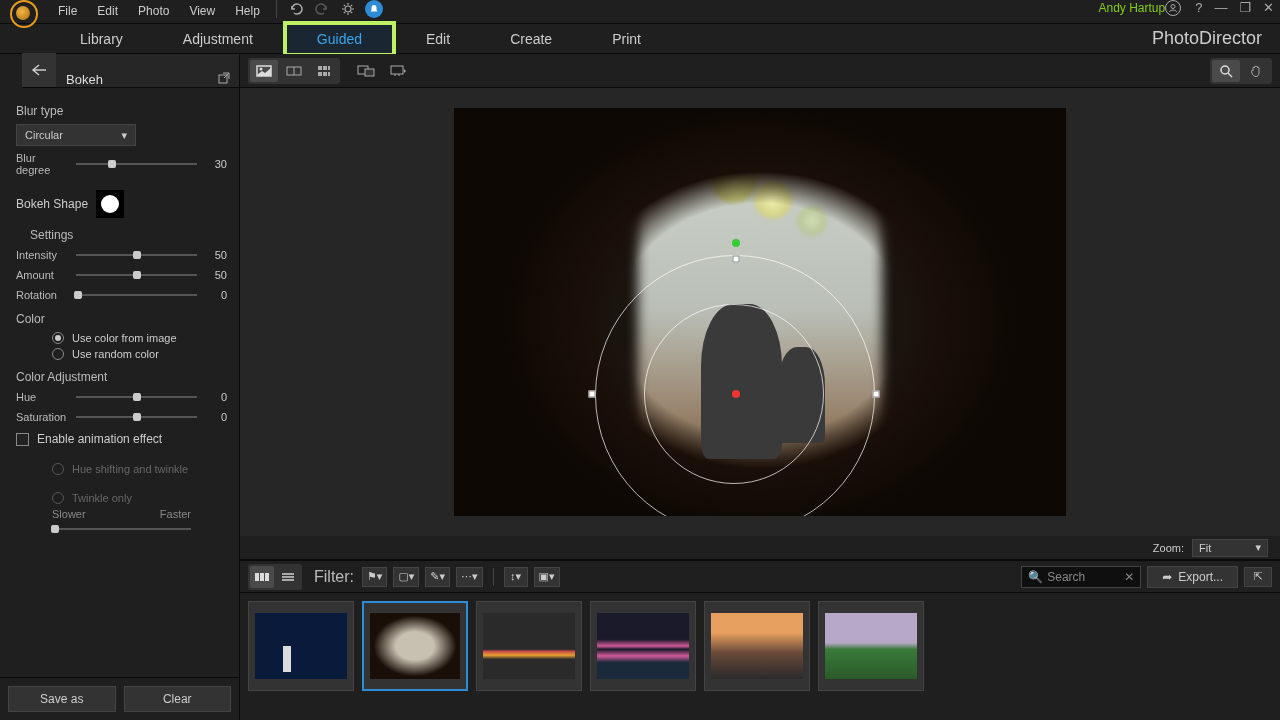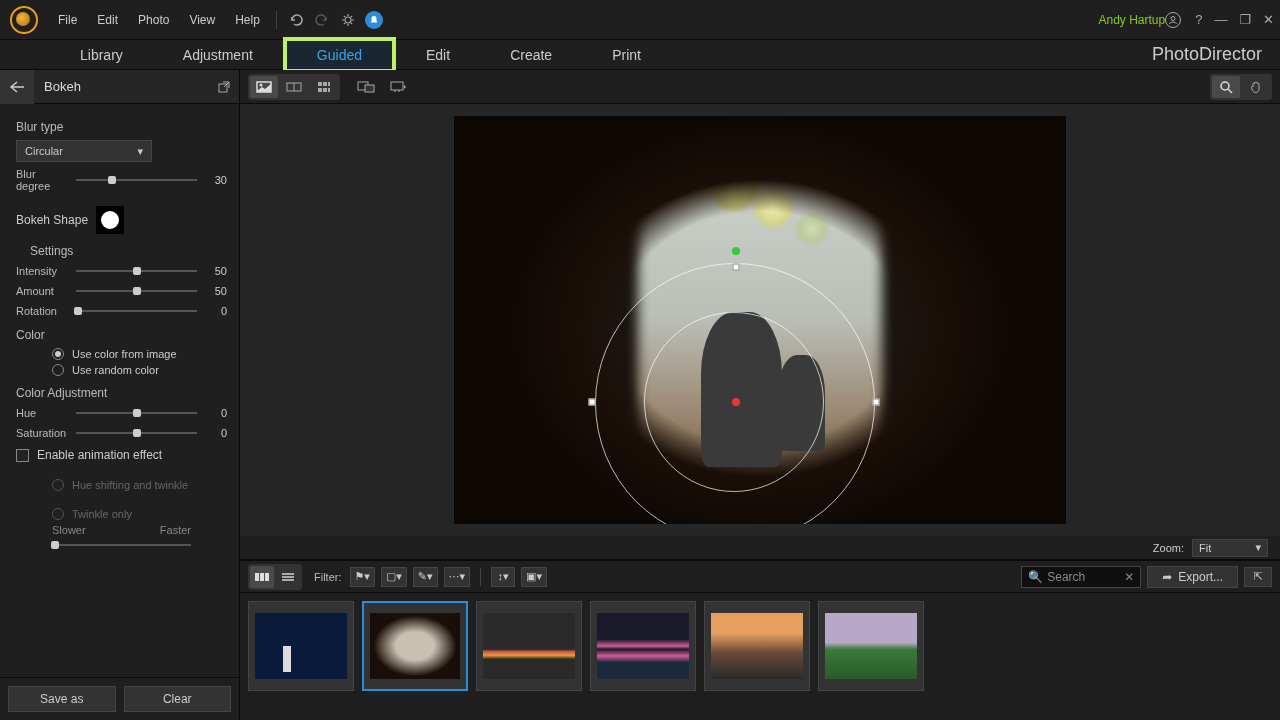--- a/index.html
+++ b/index.html
@@ -1,44 +1,44 @@
 <!DOCTYPE html>
 <html><head>
 <meta charset="utf-8">
 <style>
 * { margin: 0; padding: 0; box-sizing: border-box; font-family: "Segoe UI", Arial, sans-serif; }
 body { background: #1a1a1a; color: #ccc; width: 1280px; height: 720px; overflow: hidden; font-size: 12px; display: flex; flex-direction: column; }
-.menubar { height: 40px; background: #1f1f1f; display: flex; align-items: center; padding: 0 6px; border-bottom: 1px solid #0a0a0a; }
+.menubar { height: 24px; background: #1f1f1f; display: flex; align-items: flex-start; padding: 0 6px; border-bottom: 1px solid #0a0a0a; }
 .app-icon { width: 28px; height: 28px; border-radius: 50%; border: 2px solid #e89b1e; margin: 0 10px 0 4px; position: relative; }
 .app-icon::after { content: ""; position: absolute; left: 4px; top: 4px; width: 14px; height: 14px; border-radius: 50%; background: radial-gradient(circle at 40% 40%, #f5b642, #a86a0b); }
 .menu-item { padding: 4px 10px; color: #ccc; cursor: pointer; font-size: 12px; }
 .menu-sep { width: 1px; height: 18px; background: #444; margin: 0 6px; }
 .tool-ico { width: 18px; height: 18px; display: flex; align-items: center; justify-content: center; color: #aaa; cursor: pointer; margin: 0 4px; }
 .notif { width: 18px; height: 18px; border-radius: 50%; background: #2d8cd6; display: flex; align-items: center; justify-content: center; color: #fff; font-size: 10px; }
 .flex-spacer { flex: 1; }
 .user-area { display: flex; align-items: center; color: #84cc16; font-size: 12px; }
 .user-avatar { width: 16px; height: 16px; border: 1px solid #aaa; border-radius: 50%; display: flex; align-items: center; justify-content: center; }
 .win-ctrl { display: flex; gap: 12px; margin-left: 14px; }
 .win-ctrl span { cursor: pointer; color: #aaa; font-size: 13px; }
 
 .tabbar { height: 30px; background: #1f1f1f; display: flex; align-items: center; padding-left: 50px; border-bottom: 1px solid #0a0a0a; }
 .tab { padding: 6px 30px; color: #ccc; font-size: 14px; cursor: pointer; }
 .tab.active { color: #3ba3e8; border: 4px solid #bef264; background: #1a2733; }
 .brand { margin-left: auto; margin-right: 18px; font-size: 18px; color: #ccc; font-weight: 300; }
 
 .main { flex: 1; display: flex; min-height: 0; }
 .sidebar { width: 240px; background: #1f1f1f; border-right: 1px solid #0a0a0a; display: flex; flex-direction: column; }
-.side-head { height: 34px; display: flex; align-items: center; background: #262626; border-bottom: 1px solid #0a0a0a; }
+.side-head { height: 34px; display: flex; align-items: flex-end; background: #262626; border-bottom: 1px solid #0a0a0a; margin-left: 22px; }
 .back-btn { width: 34px; height: 34px; display: flex; align-items: center; justify-content: center; background: #333; cursor: pointer; color: #ccc; }
 .side-title { flex: 1; padding-left: 10px; font-size: 13px; color: #ddd; }
 .side-body { flex: 1; overflow-y: auto; padding: 6px 12px 6px 16px; position: relative; }
 .side-body::-webkit-scrollbar { width: 8px; }
 .side-body::-webkit-scrollbar-thumb { background: #444; }
 .section-label { font-size: 12px; color: #bbb; margin: 10px 0 6px; }
-.dropdown { background: #333; border: 1px solid #444; height: 22px; display: flex; align-items: center; padding: 0 8px; width: 136px; justify-content: space-between; cursor: pointer; font-size: 11px; }
+.dropdown { background: #333; border: 1px solid #444; height: 22px; display: flex; align-items: center; padding: 0 8px; width: 120px; justify-content: space-between; cursor: pointer; font-size: 11px; }
 .slider-row { display: flex; align-items: center; margin: 6px 0; gap: 6px; font-size: 11px; }
 .slider-row label { width: 54px; color: #bbb; font-size: 11px; }
 .slider { flex: 1; height: 14px; position: relative; cursor: pointer; }
 .slider-track { position: absolute; left: 0; right: 0; top: 6px; height: 2px; background: #555; }
 .slider-thumb { position: absolute; top: 3px; width: 8px; height: 8px; background: #ccc; border-radius: 2px; transform: translateX(-50%); }
 .slider-val { width: 24px; text-align: right; font-size: 11px; color: #ccc; }
 .shape-box { width: 28px; height: 28px; background: #000; display: inline-flex; align-items: center; justify-content: center; margin-left: 8px; vertical-align: middle; }
 .shape-circle { width: 18px; height: 18px; background: #fff; border-radius: 50%; }
 .radio-row { display: flex; align-items: center; gap: 8px; margin: 4px 0 4px 36px; font-size: 11px; color: #ccc; }
 .radio { width: 12px; height: 12px; border: 1px solid #888; border-radius: 50%; display: flex; align-items: center; justify-content: center; }
@@ -66,21 +66,21 @@
 .rot-handle { position: absolute; width: 8px; height: 8px; background: #3c3; border-radius: 50%; z-index: 6; transform: translate(-50%,-50%); }
 .center-dot { position: absolute; width: 8px; height: 8px; background: #e33; border-radius: 50%; z-index: 6; transform: translate(-50%,-50%); }
 .subject { position: absolute; left: 38%; top: 48%; width: 24%; height: 38%; z-index: 4; }
 .subject .adult { position: absolute; left: 10%; top: 0; width: 55%; height: 100%; background: #3a3a3a; border-radius: 40% 40% 10% 10%; }
 .subject .child { position: absolute; right: 6%; top: 28%; width: 32%; height: 62%; background: #3a3a3a; border-radius: 40% 40% 8% 8%; }
 .zoom-row { height: 24px; background: #1f1f1f; display: flex; align-items: center; justify-content: flex-end; padding: 0 12px; gap: 8px; font-size: 11px; border-bottom: 1px solid #0a0a0a; }
 .zoom-sel { background: #333; border: 1px solid #444; height: 18px; width: 76px; display: flex; align-items: center; justify-content: space-between; padding: 0 6px; font-size: 11px; cursor: pointer; }
 
 .filmstrip { height: 160px; background: #1f1f1f; display: flex; flex-direction: column; border-top: 1px solid #0a0a0a; }
 .fs-toolbar { height: 32px; display: flex; align-items: center; padding: 0 8px; gap: 6px; border-bottom: 1px solid #0a0a0a; }
-.fs-label { font-size: 11px; color: #bbb; margin: 0 2px 0 6px; }
+.fs-label { font-size: 16px; color: #bbb; margin: 0 2px 0 6px; }
 .fs-btn { height: 20px; min-width: 24px; display: flex; align-items: center; justify-content: center; background: #333; border: 1px solid #444; cursor: pointer; padding: 0 4px; font-size: 11px; }
 .search-box { background: #0f0f0f; border: 1px solid #444; height: 22px; width: 120px; display: flex; align-items: center; padding: 0 6px; gap: 4px; color: #888; margin-left: auto; }
 .export-btn { background: #333; border: 1px solid #444; height: 22px; padding: 0 14px; display: flex; align-items: center; gap: 6px; cursor: pointer; font-size: 12px; }
 .thumbs { flex: 1; display: flex; gap: 8px; padding: 8px; overflow-x: auto; }
 .thumb { width: 106px; height: 90px; background: #333; border: 1px solid #444; cursor: pointer; padding: 6px; display:flex; align-items:center; justify-content:center; }
 .thumb.sel { border: 2px solid #2d8cd6; }
 .thumb-inner { width: 94px; height: 66px; }
 .statusbar { height: 24px; display: flex; align-items: center; padding: 0 8px; font-size: 11px; color: #aaa; gap: 60px; border-top: 1px solid #0a0a0a; }
 svg { display: block; }
 </style>

